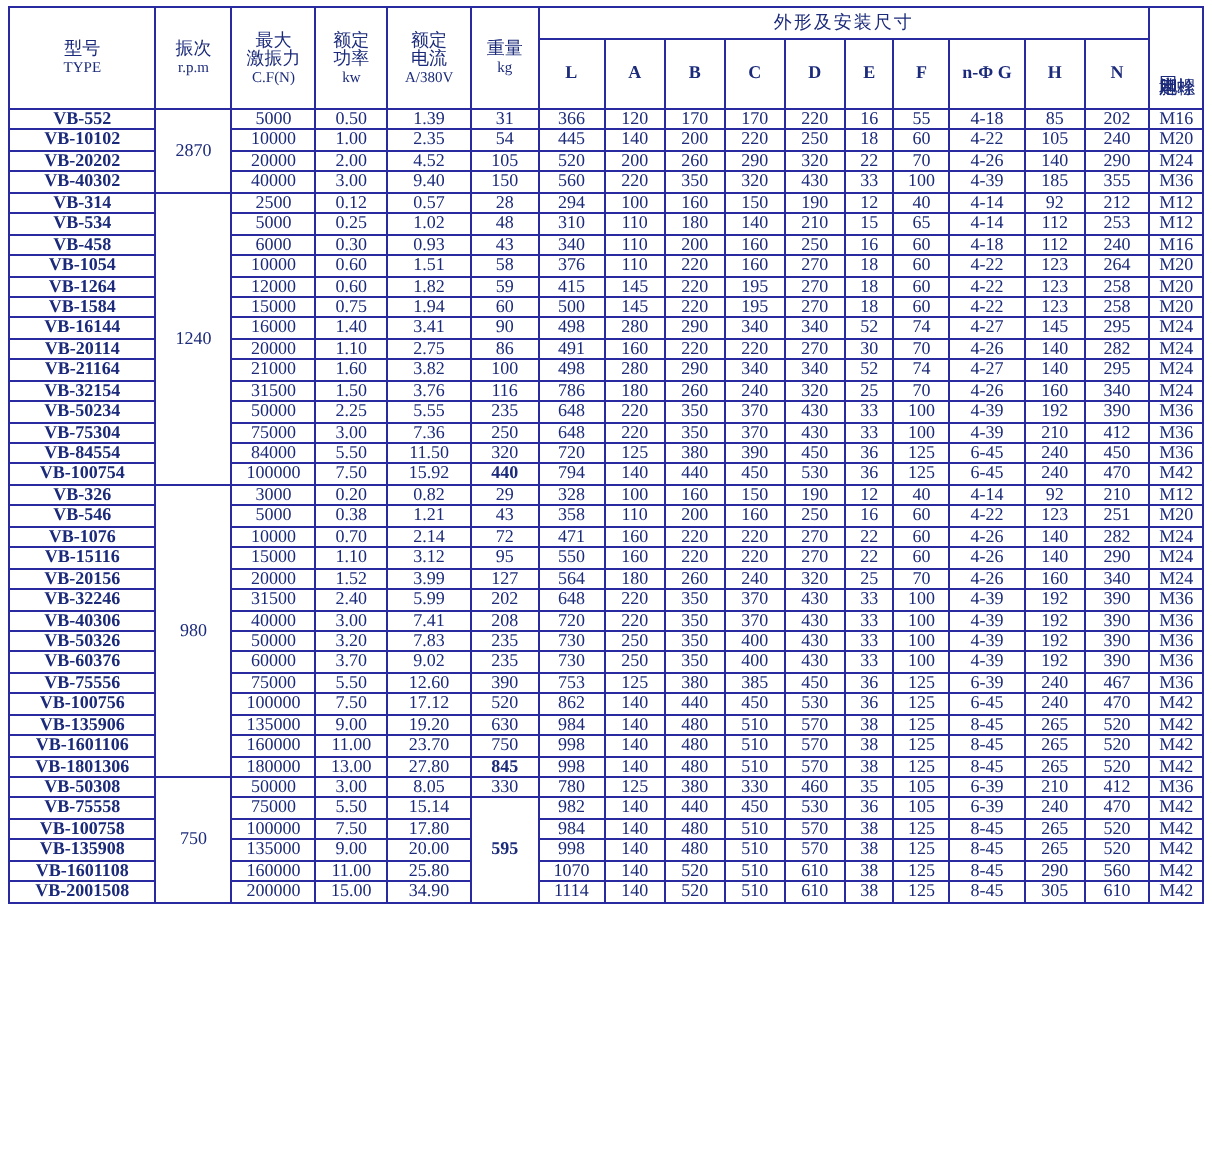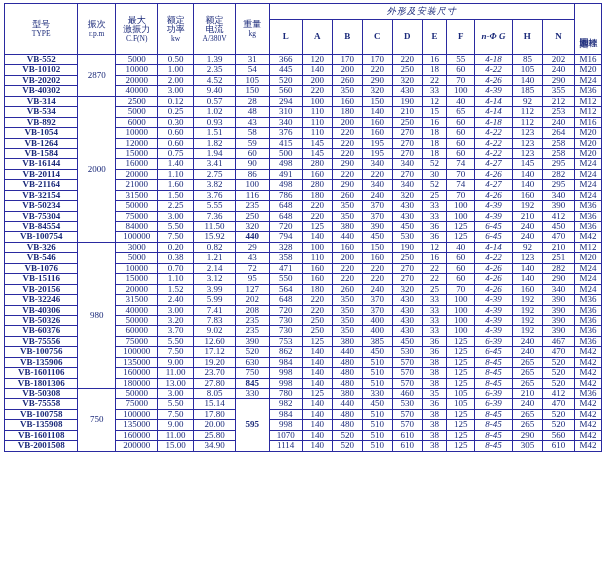--- a/index.html
+++ b/index.html
@@ -11,22 +11,22 @@
   .hdr-top{height:16px;font-size:9.5px;}
   .hdr-main td,.hdr-main th{height:34px;}
   .vert{writing-mode:vertical-rl;text-orientation:upright;letter-spacing:0px;line-height:1;display:inline-block;}
   .hdr-two{line-height:1.08;font-size:8.5px;}
   .hdr-two .l2{font-size:7.5px;font-weight:normal;}
   .model{text-align:left;padding-left:6px;font-size:9px;letter-spacing:0px;font-weight:bold;}
   .rpmcell{font-size:10px;}
   .bigw{font-size:12px;font-weight:bold;}
   .grp-sep td{border-top:2px solid #2a2aa0;}
   .num{font-size:9px;}
-  .nphi{font-size:8.5px;font-style:italic;}
-  .hdr-dim{height:15px;font-size:9.5px;letter-spacing:1px;font-style:italic;}
+  .nphi{font-size:8.5px;}
+  .hdr-dim{height:15px;font-size:9.5px;letter-spacing:1px;}
   .tiny{font-size:7.5px;}
 </style>
 </head>
 <body>
 
 <div id="sheet">
   <table class="spec">
     <colgroup>
       <col style="width:66px">
         <col style="width:34px">
@@ -162,21 +162,21 @@
           <td class="num">430</td>
           <td class="num">33</td>
           <td class="num">100</td>
           <td class="nphi">4-39</td>
           <td class="num">185</td>
           <td class="num">355</td>
           <td class="num">M36</td>
         </tr>
         <tr class="grp-sep">
           <td class="model">VB-314</td>
-          <td class="rpmcell" rowspan="14">2000</td>
+          <td class="rpmcell" rowspan="14">1240</td>
           <td class="num">2500</td>
           <td class="num">0.12</td>
           <td class="num">0.57</td>
           <td class="num">28</td>
           <td class="num">294</td>
           <td class="num">100</td>
           <td class="num">160</td>
           <td class="num">150</td>
           <td class="num">190</td>
           <td class="num">12</td>
@@ -198,21 +198,21 @@
           <td class="num">140</td>
           <td class="num">210</td>
           <td class="num">15</td>
           <td class="num">65</td>
           <td class="nphi">4-14</td>
           <td class="num">112</td>
           <td class="num">253</td>
           <td class="num">M12</td>
         </tr>
         <tr>
-          <td class="model">VB-892</td>
+          <td class="model">VB-458</td>
           <td class="num">6000</td>
           <td class="num">0.30</td>
           <td class="num">0.93</td>
           <td class="num">43</td>
           <td class="num">340</td>
           <td class="num">110</td>
           <td class="num">200</td>
           <td class="num">160</td>
           <td class="num">250</td>
           <td class="num">16</td>

